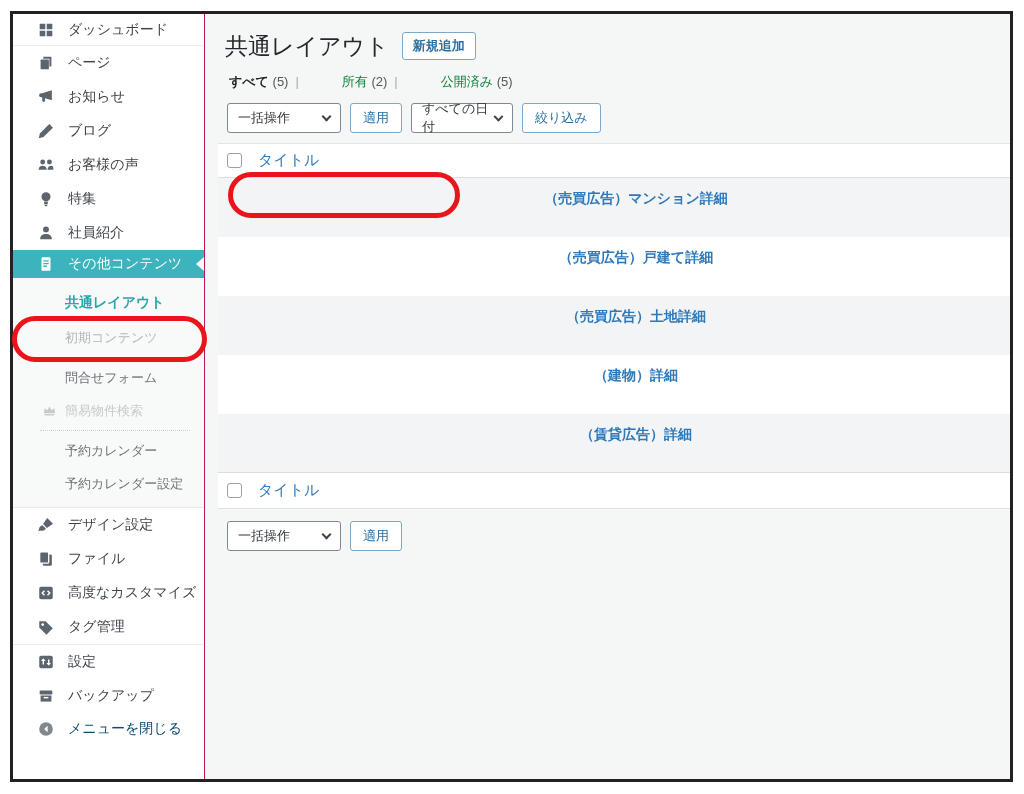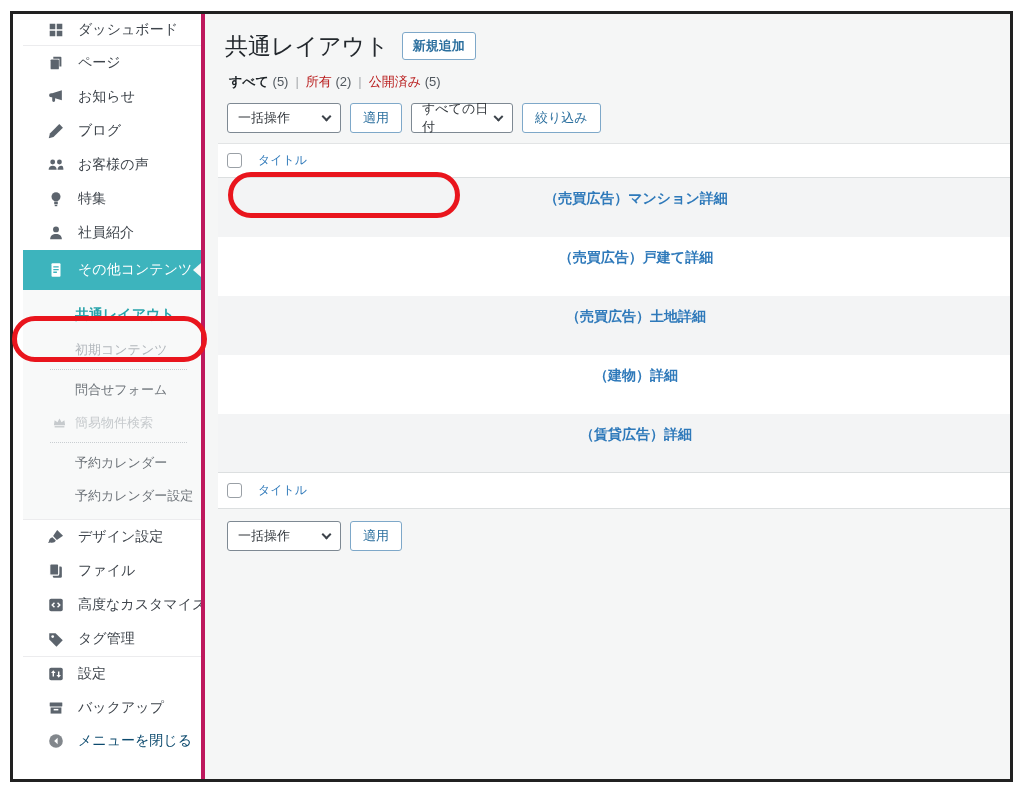--- a/index.html
+++ b/index.html
@@ -5,27 +5,27 @@
   * { margin:0; padding:0; box-sizing:border-box; }
   html,body { width:1024px; height:794px; background:#fff; overflow:hidden;
     font-family:"Liberation Sans","DejaVu Sans",sans-serif; }
   body { position:relative; }
 
   .frame { position:absolute; left:10px; top:11px; width:1003px; height:771px;
     border:3px solid #212121; background:#fff; display:flex; }
 
   
   .sidebar { width:192px; flex-shrink:0; background:#fff;
-    border-right:4px solid #be185d; font-size:14px; overflow:hidden;padding-left:10px; }
+    border-right:1px solid #be185d; font-size:14px; overflow:hidden; }
   .mi { height:34px; display:flex; align-items:center; padding-left:24px;
     gap:13px; color:#3f454c; cursor:pointer; white-space:nowrap; }
   .mi.first { height:31px; }
   .mi svg { width:18px; height:18px; color:#5c646d; flex-shrink:0; }
   .sep-line { border:none; border-top:1px solid #ececee; }
-  .mi.active { background:#3db4bd; color:#fff; height:40px; position:relative; }
+  .mi.active { background:#3db4bd; color:#fff; height:28px; position:relative; }
   .mi.active svg { color:#fff; }
   .mi.active .notch { position:absolute; right:0; top:50%; width:0; height:0;
     transform:translateY(-50%);
     border-top:7px solid transparent; border-bottom:7px solid transparent;
     border-right:8px solid #f7f8f8; }
   .submenu { background:#f8f9f9; padding:6px 0 7px; }
   .smi { height:33px; display:flex; align-items:center; padding-left:52px;
     color:#6e747a; font-size:13px; cursor:pointer; white-space:nowrap; }
   .smi.current { color:#29a4ab; font-weight:bold; font-size:14px; height:37px; }
   .smi.muted { color:#b3b8bd; }
@@ -37,21 +37,21 @@
 
   
   .main { flex:1; background:#f5f6f6; position:relative; overflow:hidden; }
   .page-header { display:flex; align-items:center; padding:17px 0 0 20px; gap:13px; }
   h1.title { font-size:23px; font-weight:400; color:#23282d; line-height:30px; }
   .btn-addnew { border:1px solid #7ea8c9; color:#2b6f9e; background:#fff;
     border-radius:3px; font-size:13px; font-weight:bold; padding:4px 10px;
     cursor:pointer; }
   .filters { margin:12px 0 0 24px; font-size:13px; color:#50575e; }
   .filters .current-label { font-weight:bold; color:#1d2327; }
-  .filters a { color:#b91c1c; text-decoration:none; cursor:pointer; }
+  .filters a { color:#15803d; text-decoration:none; cursor:pointer;margin-left:36px; }
   .filters .count { color:#50575e; }
   .filters .bar { color:#a7aaad; margin:0 7px; }
   .toolbar { margin:12px 0 0 22px; display:flex; gap:9px; align-items:center;
     font-size:13px; }
   .select { width:114px; height:30px; border:1px solid #7e8993; border-radius:3px;
     background:#fff; display:inline-flex; align-items:center;
     justify-content:space-between; padding:0 10px; color:#32373c; cursor:pointer; }
   .select.date { width:102px; }
   .chev { width:7px; height:7px; border-right:2px solid #3c434a;
     border-bottom:2px solid #3c434a; transform:rotate(45deg); margin-top:-3px; }
@@ -59,21 +59,21 @@
     background:#fff; border-radius:3px; font-size:13px; display:inline-flex;
     align-items:center; cursor:pointer; }
 
   .list-table { margin:10px 0 0 13px; background:#fff;
     border-top:1px solid #e2e4e5; }
   .thead,.tfoot { height:34px; background:#fff; display:flex; align-items:center;
     padding-left:9px; gap:16px; border-bottom:1px solid #dcdfe0; }
   .tfoot { height:37px; border-top:1px solid #dcdfe0; margin-top:-1px; }
   .checkbox { width:15px; height:15px; border:1px solid #9aa0a6; border-radius:3px;
     background:#fff; flex-shrink:0; cursor:pointer; }
-  .th-label { color:#2e79ba; font-size:12px;text-align:center; }
+  .th-label { color:#2e79ba; font-size:15px;text-align:center; }
   .row { height:59px; padding:11px 0 0 44px; background:#fff;text-align:center; }
   .row.alt { background:#f3f4f5; }
   .row a { color:#2e79ba; font-weight:bold; font-size:14px; text-decoration:none;
     cursor:pointer; }
 
   
   .annotation { position:absolute; border:5px solid #e9151d; border-radius:23px;
     pointer-events:none; z-index:10; }
   #ann-menu { left:12px; top:316px; width:195px; height:46px; }
   #ann-row  { left:228px; top:172px; width:232px; height:46px; }

